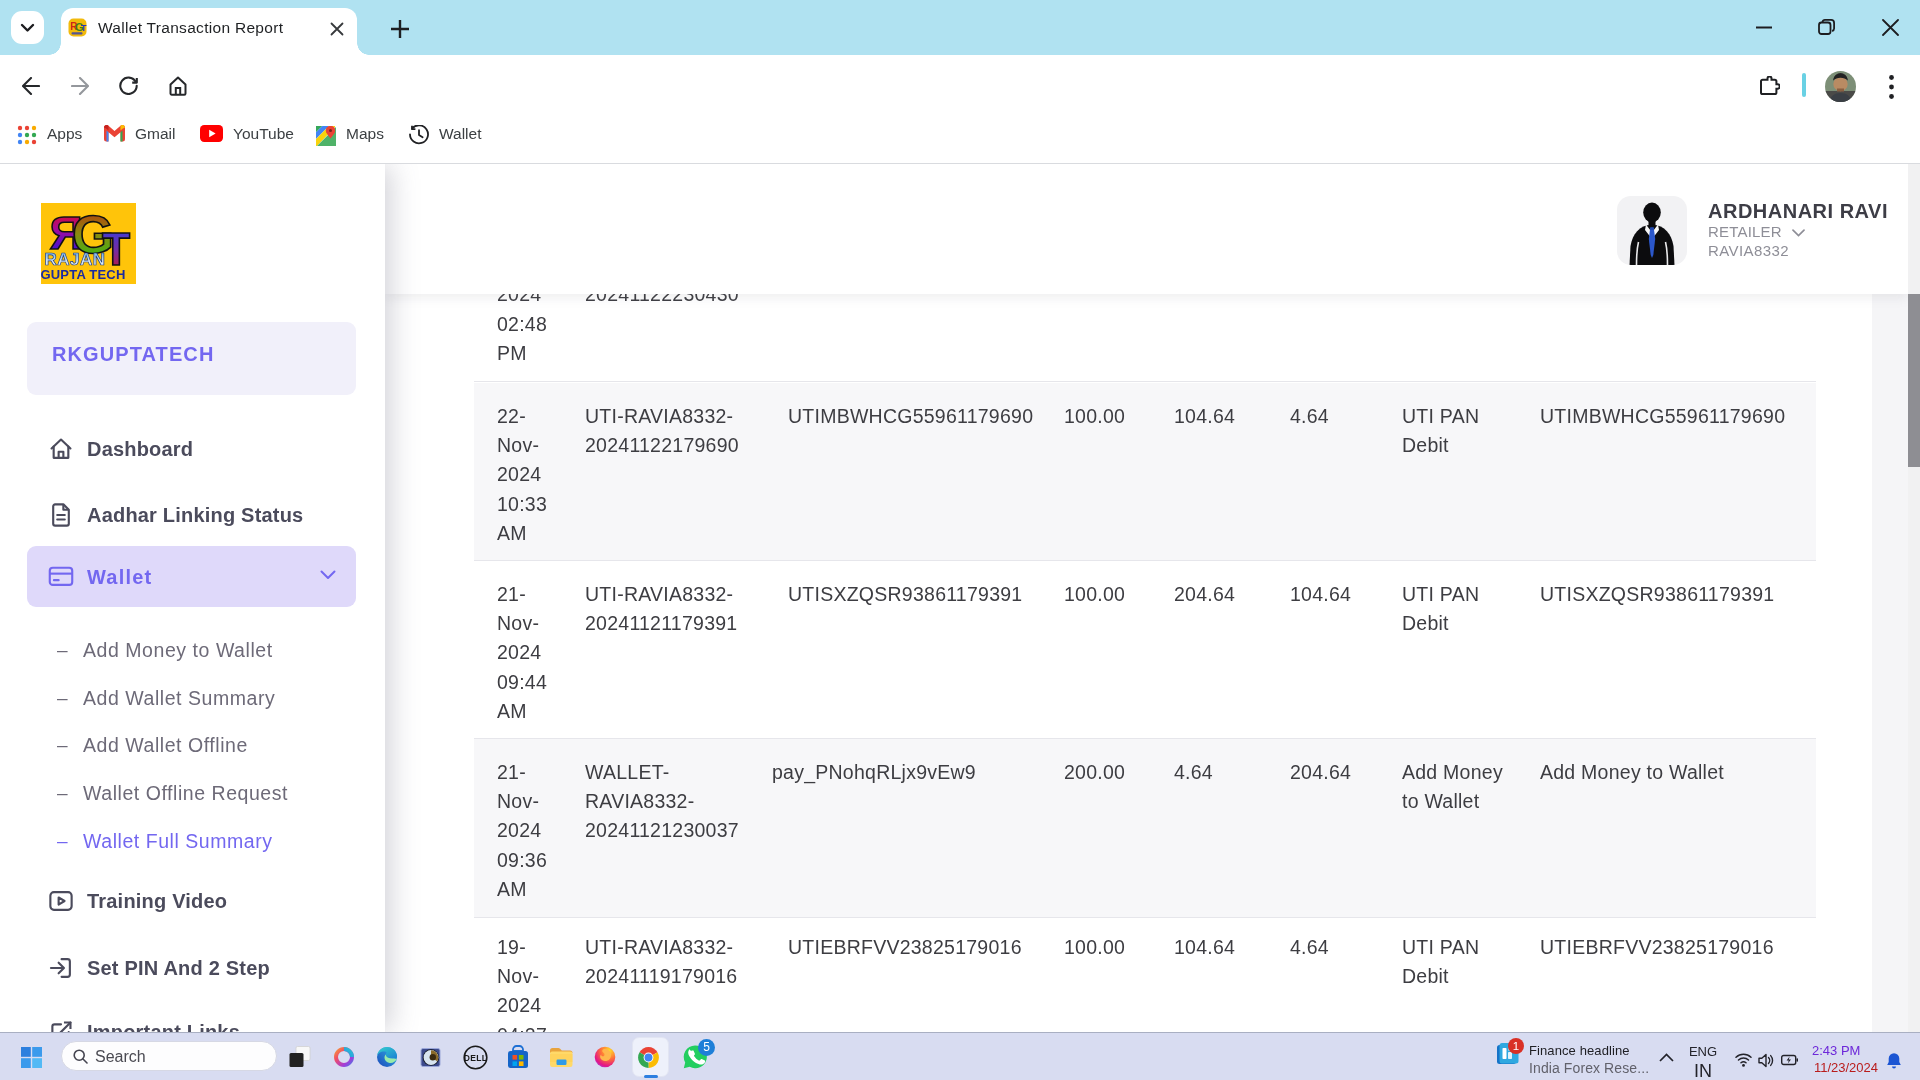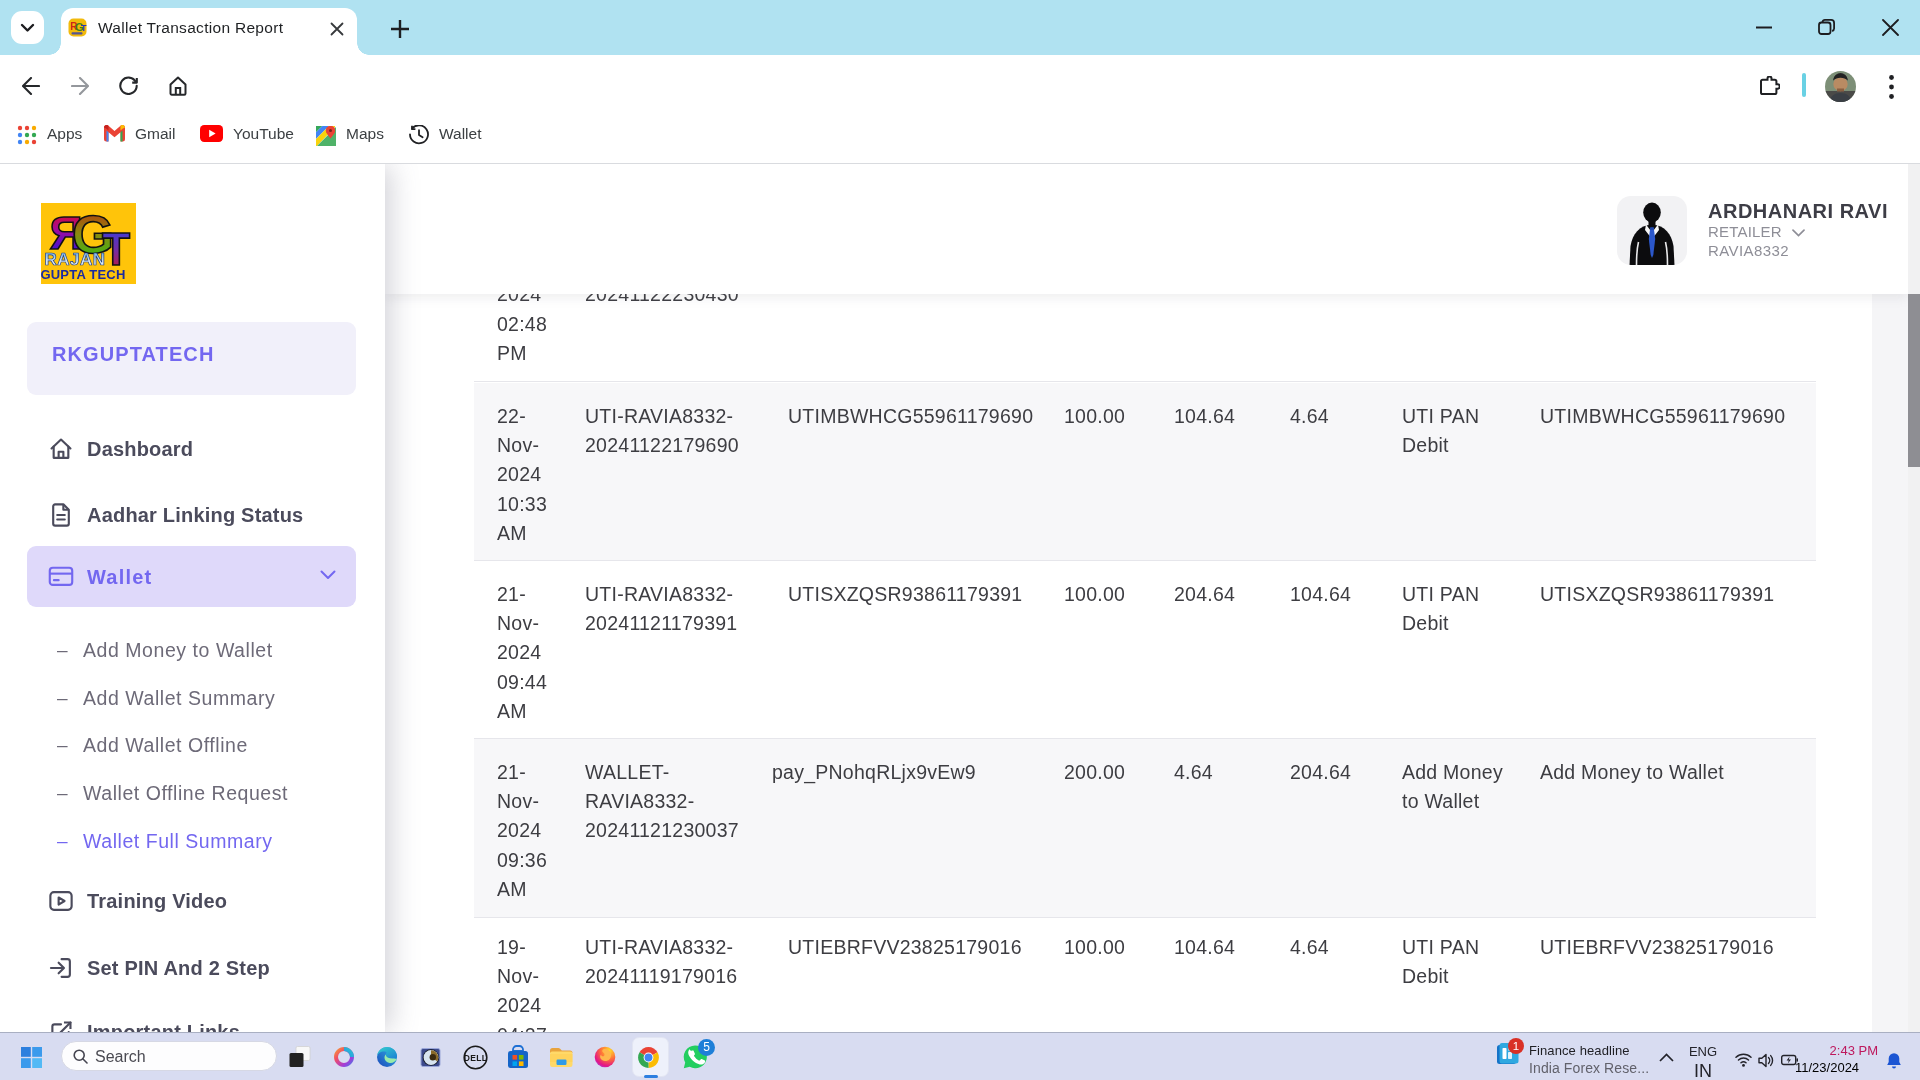--- a/index.html
+++ b/index.html
@@ -596,20 +596,20 @@
       <path d="M1 5.2h2.8L8 1.4v12.2L3.8 9.8H1z" fill="none" stroke="#23232a" stroke-width="1.4" stroke-linejoin="round"></path>
       <path d="M10.5 4.5a4.4 4.4 0 0 1 0 6M12.7 2.6a7.4 7.4 0 0 1 0 9.8" fill="none" stroke="#23232a" stroke-width="1.4" stroke-linecap="round"></path>
     </svg>
 
   <svg style="position:absolute;left:1781px;top:21px" width="17" height="12" viewBox="0 0 17 12">
       <rect x="0.7" y="1.5" width="14" height="9" rx="2" fill="none" stroke="#23232a" stroke-width="1.4"></rect>
       <rect x="15.5" y="4.2" width="1.5" height="3.6" rx="0.7" fill="#23232a"></rect>
       <path d="M8.6 2.5L5.6 6.5h2.2l-1 3 3.2-4H7.8z" fill="#23232a"></path>
     </svg>
 
-  <div style="position:absolute;left:1812px;top:10px;width:66px;text-align:right;font-size:13px;color:#be185d">2:43 PM</div>
-  <div style="position:absolute;left:1795px;top:26.5px;width:83px;font-size:13px;color:#000000">11/23/2024</div>
+  <div style="position:absolute;left:1812px;top:10px;width:66px;text-align:left;font-size:13px;color:#6d28d9">2:43 PM</div>
+  <div style="position:absolute;left:1795px;top:26.5px;width:83px;text-align:right;font-size:13px;color:#b91c1c">11/23/2024</div>
 
   <svg style="position:absolute;left:1886px;top:19px" width="16" height="18" viewBox="0 0 16 18">
       <path d="M8 1.2a5.3 5.3 0 0 1 5.3 5.3v3.6l1.5 2.9H1.2l1.5-2.9V6.5A5.3 5.3 0 0 1 8 1.2z" fill="#1B55D3"></path>
       <path d="M6 14.5a2 2 0 0 0 4 0z" fill="#1B55D3"></path>
     </svg>
 </div>
 
 </body></html>

